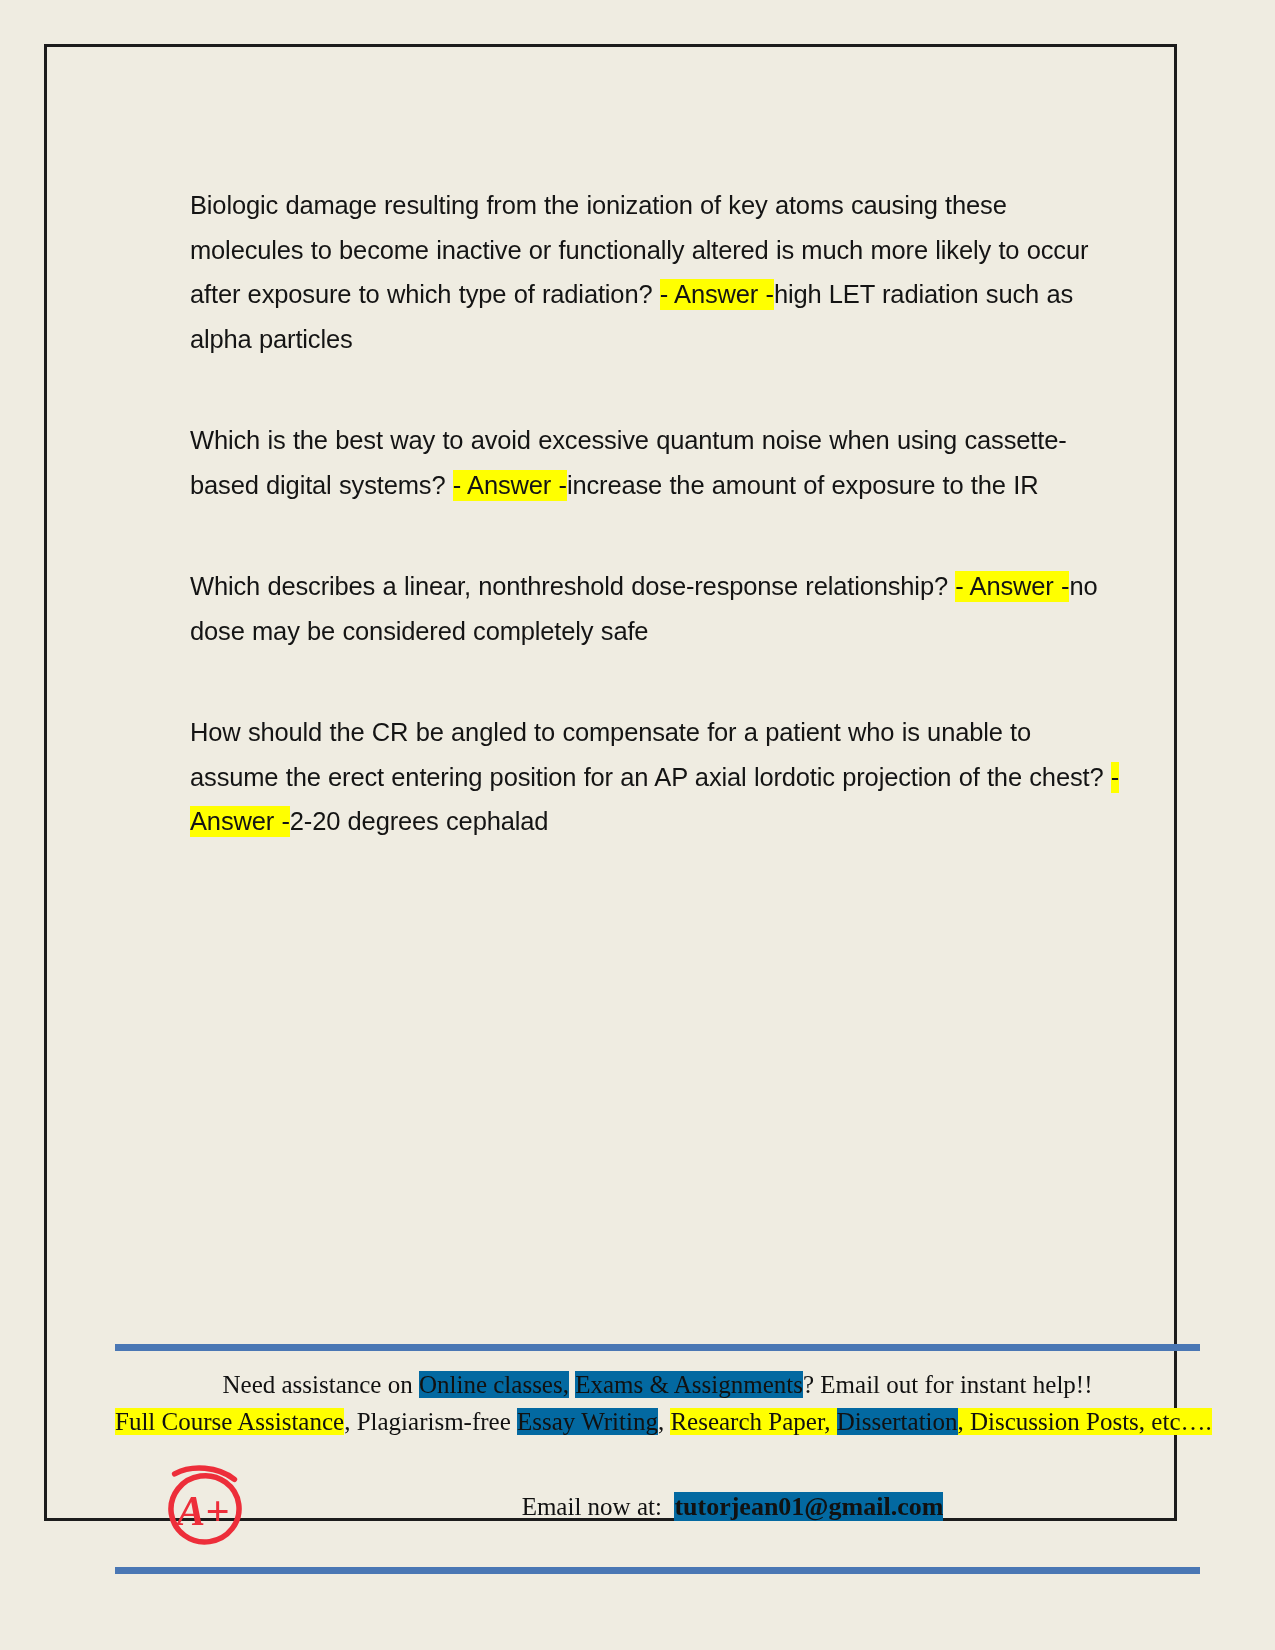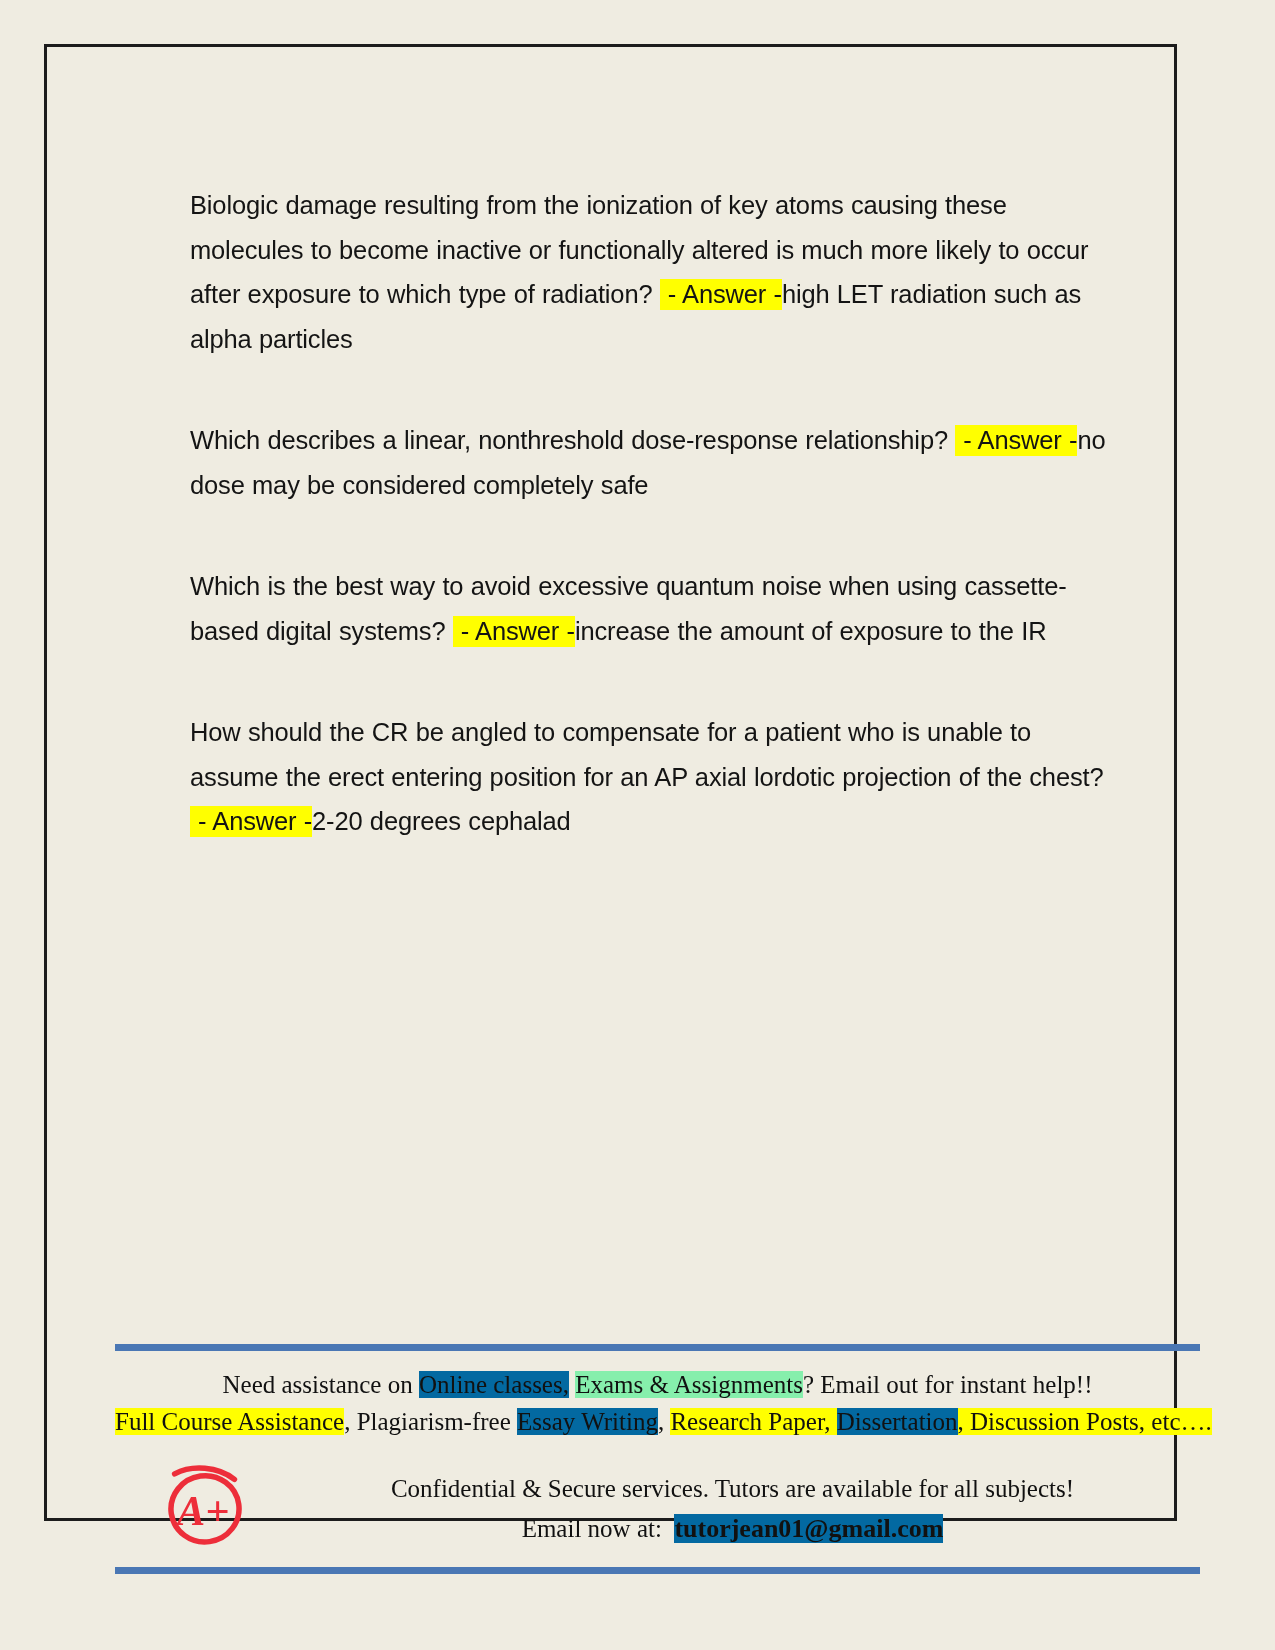--- a/index.html
+++ b/index.html
@@ -44,21 +44,21 @@
     font-size: 25.5px;
     line-height: 44.5px;
     color: #141414;
     letter-spacing: -0.15px;
     margin: 0 0 57px 0;
     word-spacing: 0.4px;
   }
   .qa-block:last-child { margin-bottom: 0; }
   .hl {
     background-color: #ffff00;
-    padding: 1px 0 2px 8px;
+    padding: 1px 0 2px 0;
     box-decoration-break: clone;
     -webkit-box-decoration-break: clone;
   }
   
   .footer {
     position: absolute;
     left: 68px;
     top: 1297px;
     width: 1085px;
   }
@@ -74,21 +74,21 @@
     font-size: 25px;
     line-height: 35px;
     color: #111111;
     text-align: center;
     white-space: nowrap;
   }
   .footer-line.l1 { margin-bottom: 2px; }
   .footer-line.l2 { letter-spacing: 0px; }
   .hl-y { background-color: #ffff00; }
   .hl-c { background-color: #0369a1; }
-  .hl-g { background-color: #86efac; }
+  .hl-g { background-color: #0369a1; }
 
   .footer-lower {
     display: flex;
     align-items: center;
     margin-top: 22px;
   }
   .logo-wrap {
     width: 180px;
     flex: 0 0 180px;
     display: flex;
@@ -122,23 +122,23 @@
 </head>
 <body>
 
 <div class="page">
   <div class="page-frame">
 
     <div class="content">
 
       <p class="qa-block"><span>Biologic damage resulting from the ionization of key atoms causing these molecules to become inactive or functionally altered is much more likely to occur after exposure to which type of radiation? </span><span class="hl">- Answer -</span><span>high LET radiation such as alpha particles</span></p>
 
+      <p class="qa-block"><span>Which is the best way to avoid excessive quantum noise when using cassette-based digital systems? </span><span class="hl">- Answer -</span><span>increase the amount of exposure to the IR</span></p>
+
       <p class="qa-block"><span>Which describes a linear, nonthreshold dose-response relationship? </span><span class="hl">- Answer -</span><span>no dose may be considered completely safe</span></p>
-
-      <p class="qa-block"><span>Which is the best way to avoid excessive quantum noise when using cassette-based digital systems? </span><span class="hl">- Answer -</span><span>increase the amount of exposure to the IR</span></p>
 
       <p class="qa-block"><span>How should the CR be angled to compensate for a patient who is unable to assume the erect entering position for an AP axial lordotic projection of the chest? </span><span class="hl">- Answer -</span><span>2-20 degrees cephalad</span></p>
 
 
     </div>
 
     <div class="footer">
 
       <div class="rule top"></div>
 
@@ -150,21 +150,20 @@
 
         <div class="logo-wrap">
           <svg class="aplus-logo" width="92" height="92" viewBox="0 0 100 100">
             <ellipse cx="50" cy="52" rx="37" ry="36" fill="none" stroke="#ed2e3a" stroke-width="6" transform="rotate(-8 50 52)"></ellipse>
             <path d="M17 14 C36 4 64 6 82 20" fill="none" stroke="#ed2e3a" stroke-width="6" stroke-linecap="round"></path>
             <text x="48" y="70" font-family="'Liberation Serif', serif" font-size="46" font-weight="bold" fill="#ed2e3a" text-anchor="middle" font-style="italic">A+</text>
           </svg>
         </div>
 
         <div class="footer-lower-text">
-          <div class="footer-line l3">Confidential &amp; Secure services. Tutors are available for all subjects!</div>
           <div class="email-line"><span>Email now at:</span>&nbsp;
             <span class="email-addr">tutorjean01@gmail.com</span></div>
         </div>
 
       </div>
 
       <div class="rule bottom"></div>
 
     </div>
 

